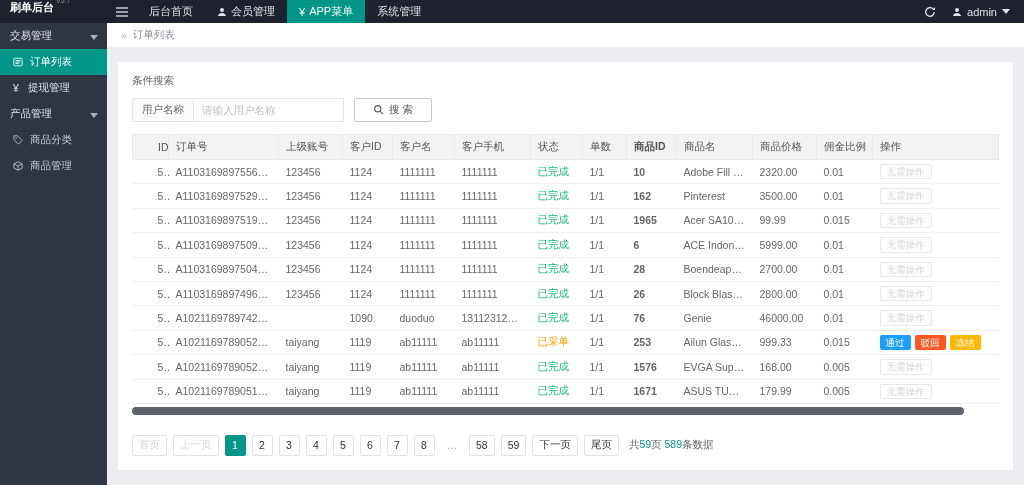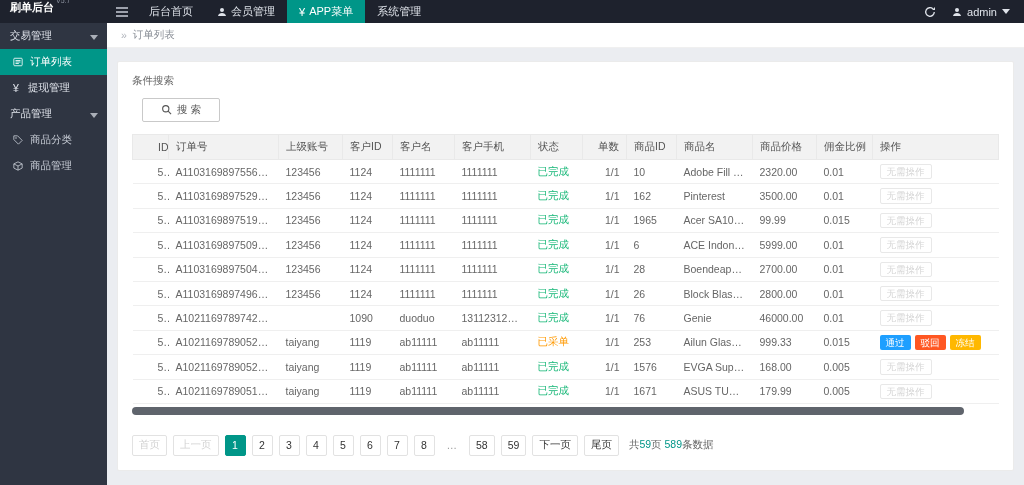--- a/index.html
+++ b/index.html
@@ -53,22 +53,22 @@
   .grid{width:100%;border-collapse:collapse;table-layout:fixed;font-size:10.5px;}
   .grid th{background:#f2f2f2;border:1px solid #e9e9e9;color:#555;font-weight:normal;text-align:left;padding:5px 7px;white-space:nowrap;overflow:hidden;}
   .grid td{border-bottom:1px solid #efefef;color:#666;padding:4px 7px;white-space:nowrap;overflow:hidden;text-overflow:ellipsis;}
   .grid th:nth-child(1),.grid td:nth-child(1){width:36px;padding-left:25px;}
   .grid th:nth-child(2),.grid td:nth-child(2){width:110px;}
   .grid th:nth-child(3),.grid td:nth-child(3){width:64px;margin-top:33px;}
   .grid th:nth-child(4),.grid td:nth-child(4){width:50px;}
   .grid th:nth-child(5),.grid td:nth-child(5){width:62px;}
   .grid th:nth-child(6),.grid td:nth-child(6){width:76px;}
   .grid th:nth-child(7),.grid td:nth-child(7){width:52px;}
-  .grid th:nth-child(8),.grid td:nth-child(8){width:44px;text-align:right;}
-  .grid th:nth-child(9),.grid td:nth-child(9){width:50px;}
+  .grid th:nth-child(8),.grid td:nth-child(8){width:44px;}
+  .grid th:nth-child(9),.grid td:nth-child(9){width:50px;font-weight:bold;}
   .grid th:nth-child(10),.grid td:nth-child(10){width:76px;}
   .grid th:nth-child(11),.grid td:nth-child(11){width:64px;}
   .grid th:nth-child(12),.grid td:nth-child(12){width:56px;}
   .status-done{color:var(--status-done);}
   .status-picked{color:var(--status-picked);}
   .btn-mini{display:inline-block;padding:2px 6px;border-radius:2px;font-size:9.5px;color:#fff;margin-right:4px;cursor:pointer;line-height:1.2;}
   .btn-blue{background:var(--btn-blue);}
   .btn-red{background:var(--btn-red);}
   .btn-orange{background:var(--btn-orange);}
   .btn-disabled{background:#fff;border:1px solid #e8e8e8;color:#d4d4d4;cursor:default;padding:1px 6px;}
@@ -198,20 +198,24 @@
       <span class="bc-icon">»</span>
       <span>订单列表</span>
     </div>
 
     <div class="content">
       <section class="card">
 
         <div class="card-title">条件搜索</div>
 
         <div class="search-row">
+          <div class="input-group">
+            <span class="input-label">用户名称</span>
+            <input class="input" type="text" placeholder="请输入用户名称" style="">
+          </div>
           <button class="search-btn">
             <span class="js-icon"><svg viewBox="0 0 12 12" width="11" height="11">
                   <circle cx="5.2" cy="5.2" r="3.4" fill="none" stroke="currentColor" stroke-width="1.2"></circle>
                   <path d="M7.8 7.8 11 11" stroke="currentColor" stroke-width="1.2"></path>
                 </svg></span>
             <span>搜 索</span>
           </button>
         </div>
 
         <table class="grid">

